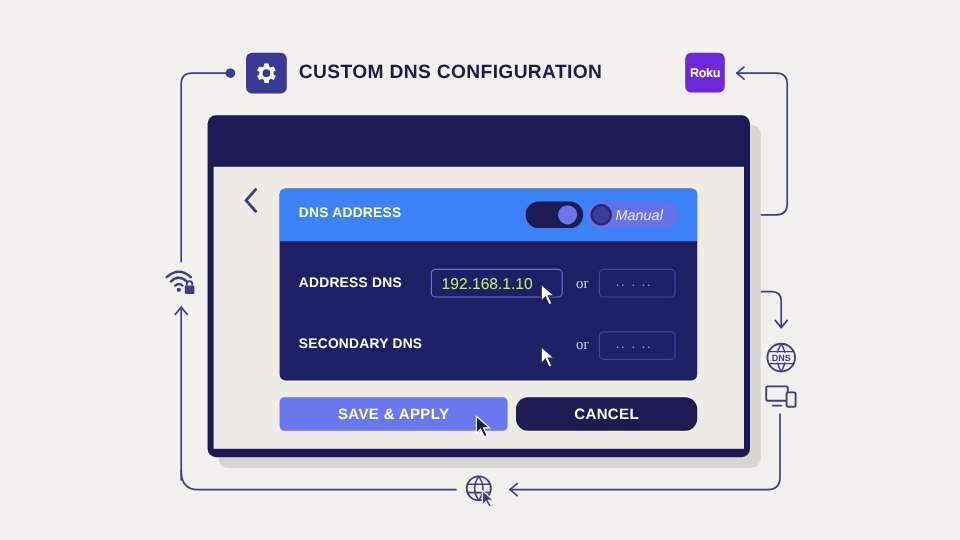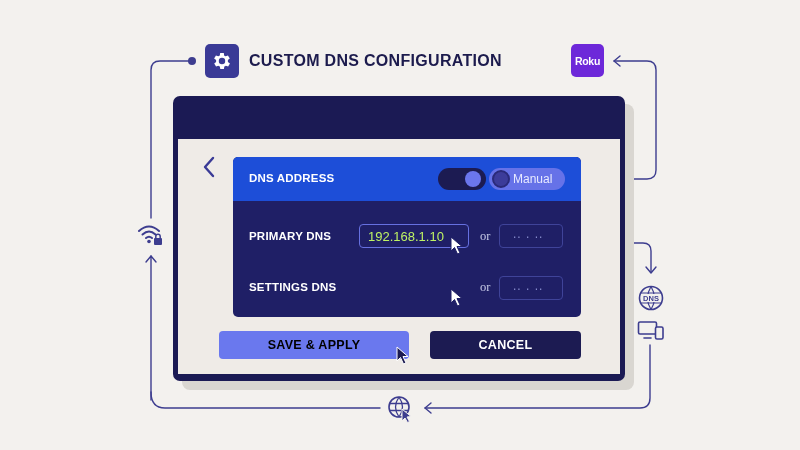--- a/index.html
+++ b/index.html
@@ -21,40 +21,40 @@
   .tv-shadow { position:absolute; left:182px; top:104px; width:452px; height:286px; background:#d9d6d1; border-radius:8px; }
   .tv { position:absolute; left:173px; top:96px; width:452px; height:285px; background:#1b1a54; border-radius:7px; }
   .tv-header { position:absolute; left:5px; top:5px; right:5px; height:38px; background:#3c3c9a; border-radius:3px 3px 0 0; display:flex; align-items:center; }
   .tv-header .wifi { margin-left:24px; width:22px; height:18px; }
   .tv-header .hdr-title { margin-left:13px; color:#fff; font-weight:bold; font-size:15px; letter-spacing:0.3px; }
   .tv-body { position:absolute; left:5px; top:43px; right:5px; bottom:7px; background:#efebe7; }
 
   .back-chevron { position:absolute; left:200px; top:154px; width:18px; height:26px; }
 
   .card { position:absolute; left:233px; top:157px; width:348px; height:160px; background:#1f1f66; border-radius:5px; overflow:hidden; }
-  .card-top { position:absolute; left:0; top:0; right:0; height:44px; background:#1d4ed8; }
+  .card-top { position:absolute; left:0; top:0; right:0; height:44px; background:#3b82f6; }
   .dns-label { position:absolute; left:16px; top:15px; color:#fff; font-weight:bold; font-size:11.5px; letter-spacing:0.2px; }
   .toggle { position:absolute; left:205px; top:11px; width:48px; height:22px; background:#1c1b52; border-radius:11px; }
   .toggle .knob { position:absolute; right:5px; top:3px; width:16px; height:16px; border-radius:50%; background:#6b76ee; }
-  .manual-pill { position:absolute; left:256px; top:11px; width:76px; height:22px; background:#6672e8; border-radius:11px; }
+  .manual-pill { position:absolute; left:256px; top:11px; width:76px; height:22px; background:#6672e8; border-radius:11px;font-style:italic; }
   .manual-pill .ring { position:absolute; left:3px; top:2px; width:14px; height:14px; border-radius:50%; border:2px solid #2a2a7a; background:#3c3c9a; }
   .manual-pill .mtext { position:absolute; left:24px; top:4px; font-size:12px; color:#e8eaff; }
 
   .row-label { position:absolute; color:#fff; font-weight:bold; font-size:11.5px; letter-spacing:0.2px; }
   .ip-field { position:absolute; width:110px; height:24px; border:1.5px solid #6670e0; border-radius:4px; background:#1f1f66; box-sizing:border-box; }
   .ip-field span { position:absolute; left:8px; top:4px; font-size:13px; color:#bef264; }
   .or-text { position:absolute; font-size:12.5px; color:#c8cbe8;font-family:Liberation Serif, serif; }
   .empty-field { position:absolute; width:64px; height:24px; border:1.5px solid #3f4399; border-radius:4px; box-sizing:border-box; }
   .empty-field span { position:absolute; left:13px; top:2px; font-size:12px; color:#8a90d0; letter-spacing:1px; }
 
   .cursor { position:absolute; width:14px; height:20px; }
 
   .btn { position:absolute; top:331px; height:28px; border-radius:4px; display:flex; align-items:center; justify-content:center; font-weight:bold; font-size:12.5px; letter-spacing:0.3px; color:#fff; }
-  .btn-save { left:219px; width:190px; background:#6a78ee; color:#000000; }
-  .btn-cancel { left:430px; width:151px; background:#1c1b52; }
+  .btn-save { left:233px; width:190px; background:#6a78ee; color:#ffffff; }
+  .btn-cancel { left:430px; width:151px; background:#1c1b52;border-radius:10px; }
 
   .side-icon { position:absolute; }
 </style>
 </head>
 <body>
 
 <svg class="connectors" viewBox="0 0 800 450">
   <g fill="none" stroke="#3d3d8f" stroke-width="1.4" stroke-linecap="round" stroke-linejoin="round">
 
     <path d="M190 61 H160 Q151 61 151 70 V218"></path>
@@ -139,30 +139,30 @@
     <div class="dns-label">DNS ADDRESS</div>
     <div class="toggle">
       <div class="knob"></div>
     </div>
     <div class="manual-pill">
       <div class="ring"></div>
       <span class="mtext">Manual</span>
     </div>
   </div>
 
-  <div class="row-label" style="left:16px; top:73px;">PRIMARY DNS</div>
+  <div class="row-label" style="left:16px; top:73px;">ADDRESS DNS</div>
   <div class="ip-field" style="left:126px; top:67px;">
     <span>192.168.1.10</span>
   </div>
   <div class="or-text" style="left:247px; top:72px;">or</div>
   <div class="empty-field" style="left:266px; top:67px;">
     <span>.. . ..</span>
   </div>
 
-  <div class="row-label" style="left:16px; top:124px;">SETTINGS DNS</div>
+  <div class="row-label" style="left:16px; top:124px;">SECONDARY DNS</div>
   <div class="or-text" style="left:247px; top:123px;">or</div>
   <div class="empty-field" style="left:266px; top:119px;">
     <span>.. . ..</span>
   </div>
 </div>
 
 <svg class="cursor" style="left:450px; top:236px;" viewBox="0 0 14 20">
   <path d="M1 1 L1 15 L4.5 11.5 L7.5 18 L10 17 L7 10.5 L12 10.5 Z" fill="#fff" stroke="#1f1f66" stroke-width="1"></path>
 </svg>
 <svg class="cursor" style="left:450px; top:288px;" viewBox="0 0 14 20">

